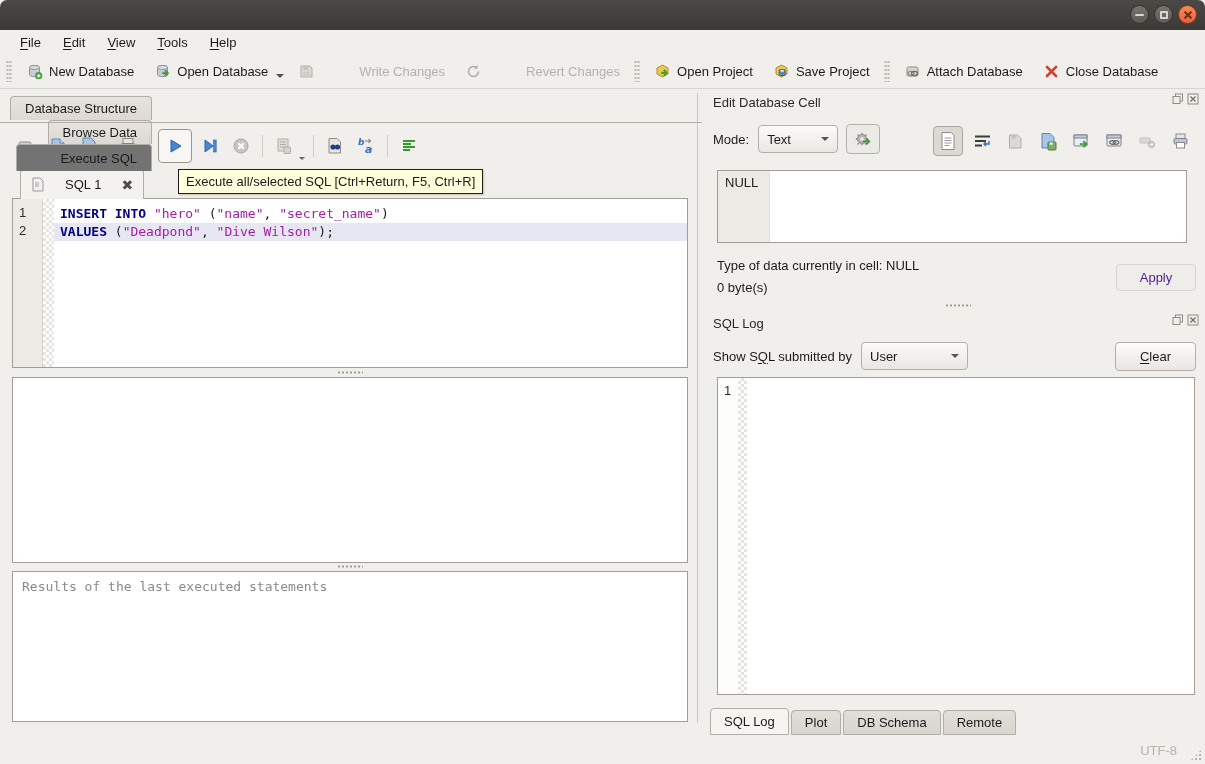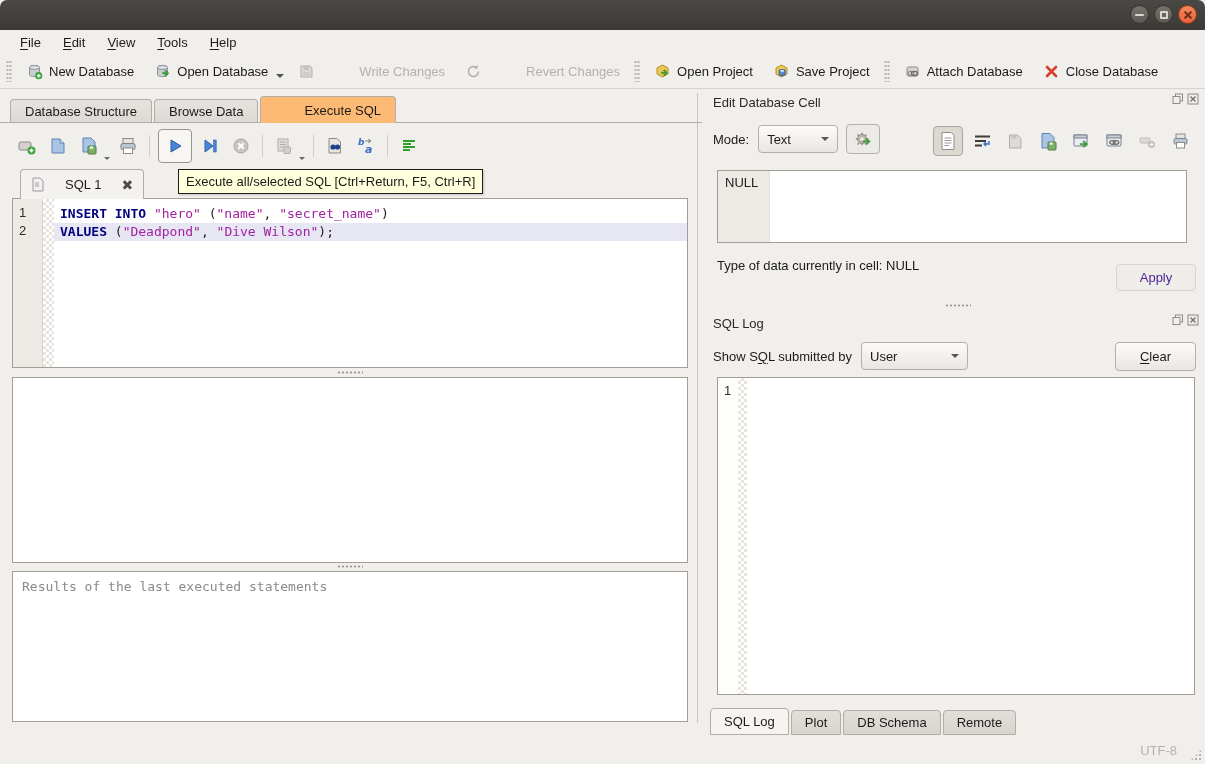--- a/index.html
+++ b/index.html
@@ -50,30 +50,30 @@
   }
   .tb-handle { width:6px; height:22px; margin:0 2px;
     background-image:radial-gradient(circle,#bdb9b2 1px,transparent 1.3px);
     background-size:3px 4px; }
   .tb-btn { display:flex; align-items:center; gap:6px; padding:5px 8px; border-radius:4px; }
   .tb-btn.disabled { color:#b4b1ad;gap:44px; }
   .tb-caret { width:0; height:0; border-left:4px solid transparent; border-right:4px solid transparent; border-top:4px solid #555; margin:10px 2px 0 -4px; }
   .icon16 { width:17px; height:17px; display:inline-block; }
 
   
-  .main-tabs { left:10px; top:96px; height:27px; display:flex; align-items:flex-end; }
+  .main-tabs { left:10px; top:96px; height:27px; display:flex; align-items:flex-end;flex-direction:column; }
   .mtab {
     padding:4px 14px 5px; margin-right:2px; height:24px;
     background:linear-gradient(#e7e4e0,#dcd8d3);
     border:1px solid #b2ada6; border-bottom:none;
     border-radius:4px 4px 0 0;
   }
   .mtab.active {
     height:27px; padding-top:6px;
-    background:#fdba74; position:relative; z-index:3;padding-left:43px;
+    background:#737373; position:relative; z-index:3;padding-left:43px;
   }
   .tabline { left:0; top:122px; width:702px; height:1px; background:#b2ada6; }
 
   
   .ed-toolbar { left:14px; top:129px; height:34px; display:flex; align-items:center; gap:5px; }
   .ed-btn { width:26px; height:28px; display:flex; align-items:center; justify-content:center; border-radius:3px; }
   .ed-btn.hovered { border:1px solid #9a958d; background:#f8f6f3; border-radius:4px; width:34px; height:34px; }
   .ed-sep { width:1px; height:22px; background:#d2cec8; margin:0 3px; }
   .icon20 { width:20px; height:20px; display:block; }
   .mini-caret { width:0; height:0; border-left:3.5px solid transparent; border-right:3.5px solid transparent; border-top:3.5px solid #6b6861; align-self:flex-end; margin:0 0 3px -3px; }
@@ -498,20 +498,21 @@
 
 <div class="abs cell-box">
   <div class="cell-gutter">
     <span>NULL</span>
   </div>
   <div style="flex:1; background:#fff;"></div>
 </div>
 
 <div class="abs type-row">
   <div>Type of data currently in cell: NULL</div>
+  <div style="margin-top:7px;">0 byte(s)</div>
 </div>
 <div class="apply-btn">
   <span>Apply</span>
 </div>
 
 <div class="abs hsplit" style="left:713px; top:301px; width:490px;">
     <span class="dots"></span>
   </div>
 
 <div class="abs dock-header" style="left:713px; top:314px; width:490px;">

